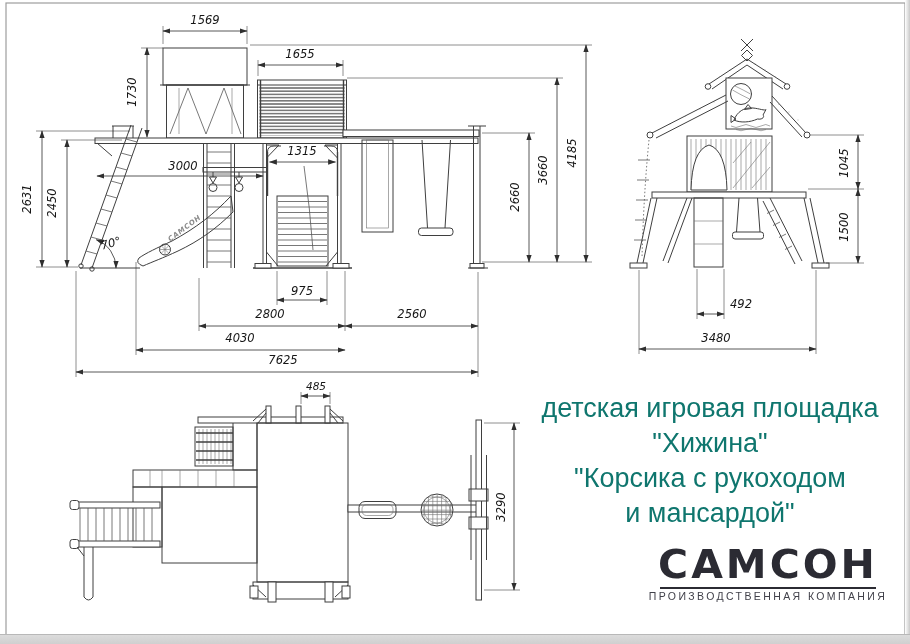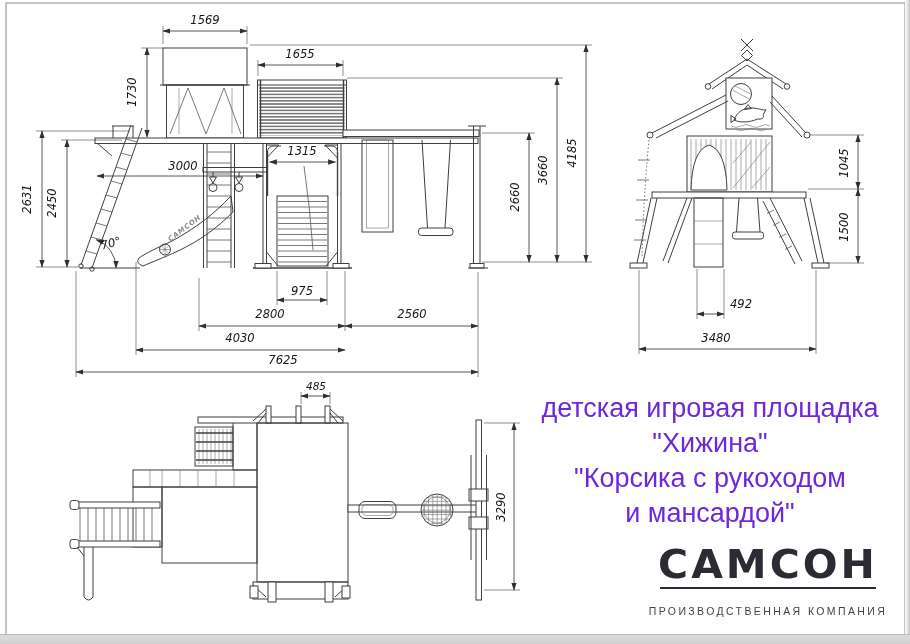--- a/index.html
+++ b/index.html
@@ -12,28 +12,28 @@
   .sf {stroke:#3f3f3f;fill:#fff;stroke-width:1;}
   .thin{stroke:#6e6e6e;fill:none;stroke-width:.6;}
   .mid {stroke:#555;fill:none;stroke-width:.8;}
   .dim {stroke:#2f2f2f;fill:none;stroke-width:.8;}
   .ext {stroke:#2f2f2f;fill:none;stroke-width:.55;}
   .dt  {font:italic 11.5px "DejaVu Sans",sans-serif;fill:#161616;text-anchor:middle;}
   .dts {font:italic 10.5px "DejaVu Sans",sans-serif;fill:#161616;text-anchor:middle;}
   .slide-brand{font:italic bold 7px "DejaVu Sans",sans-serif;fill:#8a8a8a;letter-spacing:.8px;text-anchor:middle;}
   
   .title-block{position:absolute;left:518px;top:391px;width:384px;text-align:center;
-               color:#6d28d9;font-size:27px;line-height:35px;font-family:"Liberation Sans",sans-serif;}
+               color:#0f766e;font-size:27px;line-height:35px;font-family:"Liberation Sans",sans-serif;}
   .title-block div{white-space:nowrap;}
   
   .logo-block{position:absolute;left:646px;top:543px;width:244px;text-align:center;}
   .logo-text{font-family:"DejaVu Sans",sans-serif;font-weight:bold;font-size:41px;line-height:44px;
              letter-spacing:3px;color:#2b2b33;transform:scaleY(.95);}
   .logo-rule{width:216px;margin:0 auto;border-top:2px solid #2b2b33;}
-  .logo-sub{margin-top:16px;font-size:10.5px;letter-spacing:2.4px;color:#41414a;white-space:nowrap;
+  .logo-sub{margin-top:1px;font-size:10.5px;letter-spacing:2.4px;color:#41414a;white-space:nowrap;
             font-family:"Liberation Sans",sans-serif;}
   
   .edge-right{position:absolute;right:0;top:0;width:5px;height:100%;
               background:linear-gradient(to right,#ffffff,#c9c9c9);}
   .edge-bottom{position:absolute;left:0;bottom:0;width:100%;height:9px;
                border-top:1px solid #b8b8b8;background:linear-gradient(to bottom,#dcdcdc,#cfcfcf);}
 </style>
 </head>
 <body>
 

